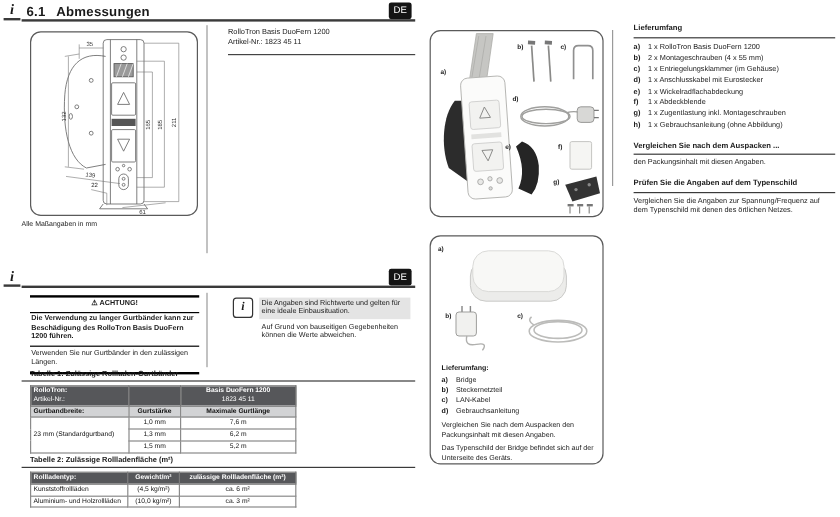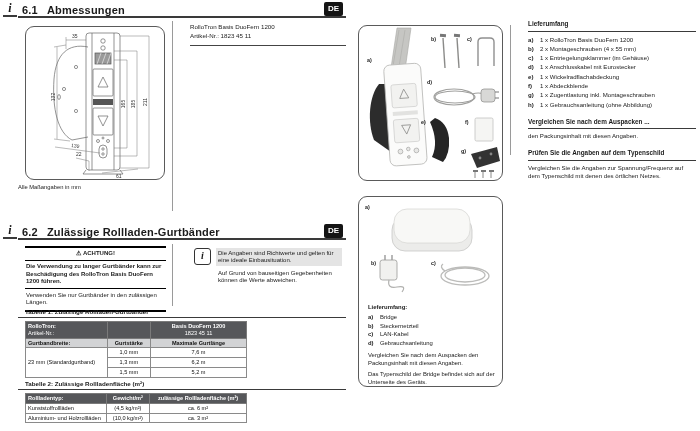--- a/index.html
+++ b/index.html
@@ -5,21 +5,21 @@
   html,body{margin:0;padding:0;background:#fff;}
   .page{position:relative;width:700px;height:431px;background:#fff;
         font-family:"Liberation Sans",sans-serif;color:#1a1a1a;overflow:hidden;}
   
   .sec-icon{position:absolute;width:14px;text-align:center;
             font-family:"Liberation Serif",serif;font-weight:bold;font-style:italic;
             font-size:12px;line-height:13px;border-bottom:2px solid #3a3a3a;}
   .sec-title{position:absolute;font-weight:bold;font-size:11px;letter-spacing:.2px;}
   .sec-title .num{margin-right:9px;}
   .badge{position:absolute;width:19px;height:14px;background:#141414;color:#fff;
-         font-weight:bold;font-size:8px;text-align:center;line-height:14px;border-radius:2px;}
+         font-weight:normal;font-size:8px;text-align:center;line-height:14px;border-radius:2px;}
   .rule{position:absolute;height:2px;background:#3a3a3a;}
   .vdiv{position:absolute;width:1px;background:#9a9a9a;}
   
   .panel{position:absolute;border:1px solid #5a5a5a;border-radius:9px;background:#fff;box-sizing:border-box;}
   .caption{position:absolute;font-size:5.8px;color:#222;}
   .prodname{position:absolute;font-size:6.2px;line-height:8.5px;color:#222;
             border-bottom:1px solid #444;padding-bottom:5px;}
   
   .warnbox{position:absolute;font-size:6px;line-height:7.6px;box-sizing:border-box;}
   .warn-title{border-top:2px solid #000;border-bottom:1px solid #000;text-align:center;
@@ -136,23 +136,20 @@
   <div class="caption" style="left:18px;top:184px;">Alle Maßangaben in mm</div>
 
   <div class="vdiv" style="left:172px;top:21px;height:190px;"></div>
 
   <div class="prodname" style="left:190px;top:23px;width:156px;">
     <div>RolloTron Basis DuoFern 1200</div>
     <div>Artikel-Nr.: 1823 45 11</div>
   </div>
 
   <span class="sec-icon" style="left:3px;top:224px;">i</span>
-  <div class="sec-title" style="left:22px;top:226px;">
-    <span class="num">6.2</span><span>Zulässige Rollladen-Gurtbänder</span>
-  </div>
   <span class="badge" style="left:324px;top:224px;">DE</span>
   <div class="rule" style="left:18px;top:238px;width:328px;"></div>
 
   <div class="warnbox" style="left:25px;top:246px;width:141px;">
     <div class="warn-title"><span>⚠</span> <span>ACHTUNG!</span></div>
     <div class="warn-bold">Die Verwendung zu langer Gurtbänder kann zur Beschädigung des RolloTron Basis DuoFern 1200 führen.</div>
     <div class="warn-text">Verwenden Sie nur Gurtbänder in den zulässigen Längen.</div>
   </div>
 
   <div class="vdiv" style="left:172px;top:244px;height:62px;"></div>

